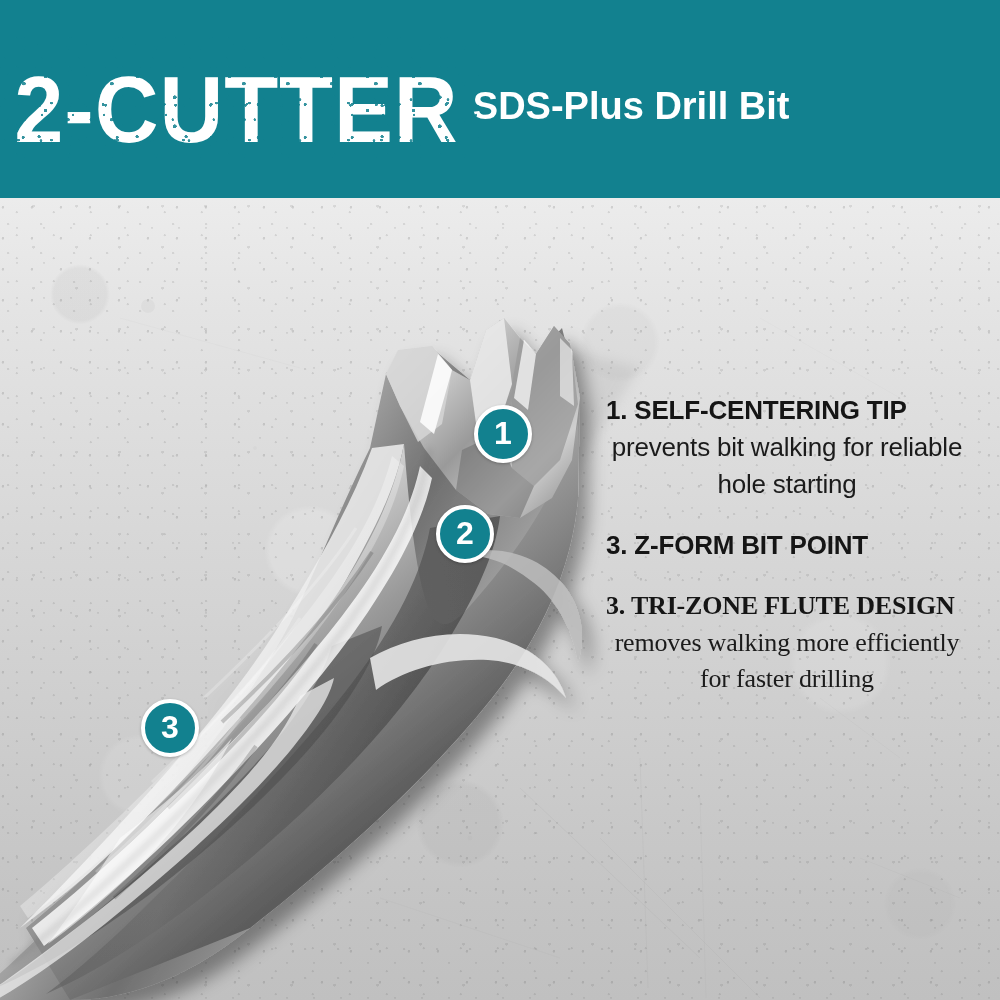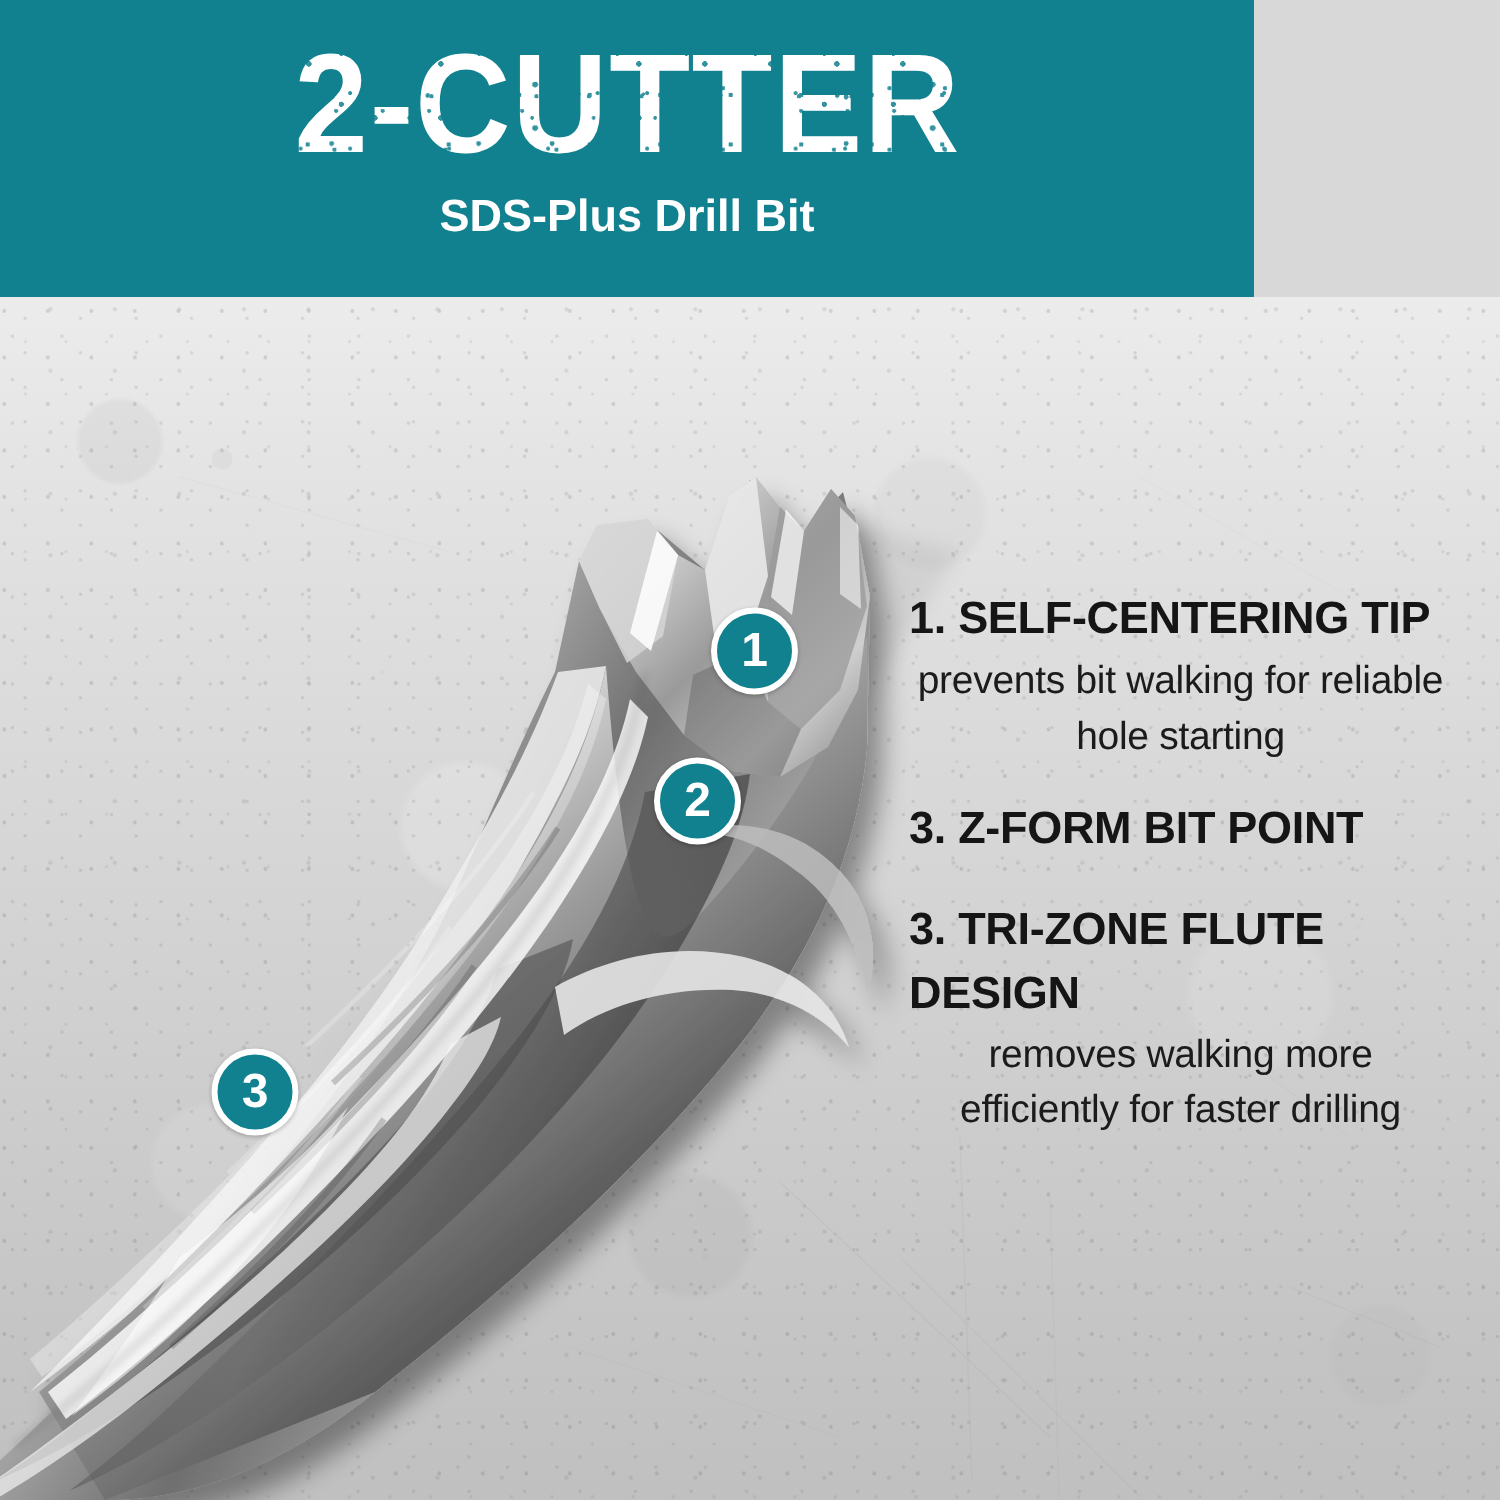--- a/index.html
+++ b/index.html
@@ -13,26 +13,25 @@
     height: 1000px;
     overflow: hidden;
     font-family: "Liberation Sans", sans-serif;
     background: #d8d8d8;
   }
 
   
   .header-band {
     position: absolute;
     left: 0; top: 0;
-    width: 836px;
+    width: 1000px;
     height: 198px;
     background: #12818f;
     z-index: 30;
     display: flex;
-    flex-direction: column;
     align-items: center;
     justify-content: flex-start;
   }
   .main-title {
     margin: 0;
     padding: 0;
     color: #ffffff;
     font-family: "Liberation Sans Narrow", "Liberation Sans", sans-serif;
     font-weight: bold;
     font-size: 94px;
@@ -68,21 +67,21 @@
       radial-gradient(circle at 88% 72%, #12818f 0 1.0px, transparent 1.3px);
     background-size: 46px 34px, 37px 41px, 53px 29px, 31px 47px,
                      44px 36px, 39px 43px, 49px 31px, 35px 39px,
                      41px 45px, 47px 33px, 33px 37px, 43px 40px;
     opacity: 0.85;
   }
   .sub-title {
     margin: 0;
     padding: 0;
     color: #ffffff;
-    font-size: 30px;
+    font-size: 38px;
     font-weight: bold;
     line-height: 1;
     margin-top: 14px;
     letter-spacing: 0px;
   }
 
   
   .photo-area {
     position: absolute;
     left: 0; top: 198px;
@@ -160,25 +159,25 @@
 
   
   .features {
     position: absolute;
     left: 606px;
     top: 392px;
     width: 362px;
     z-index: 25;
   }
   .feature-block { margin-bottom: 24px; }
-  .feature-block:last-child { margin-bottom: 0; }
+  .feature-block:last-child { margin-bottom: 0; font-family: Liberation Serif, serif; }
   .feature-heading {
     margin: 0;
     padding: 0;
-    font-size: 30px;
+    font-size: 26px;
     font-weight: bold;
     color: #151515;
     line-height: 1.42;
     letter-spacing: -0.2px;
   }
   .feature-body {
     margin: 0;
     padding: 0;
     font-size: 26px;
     font-weight: normal;

